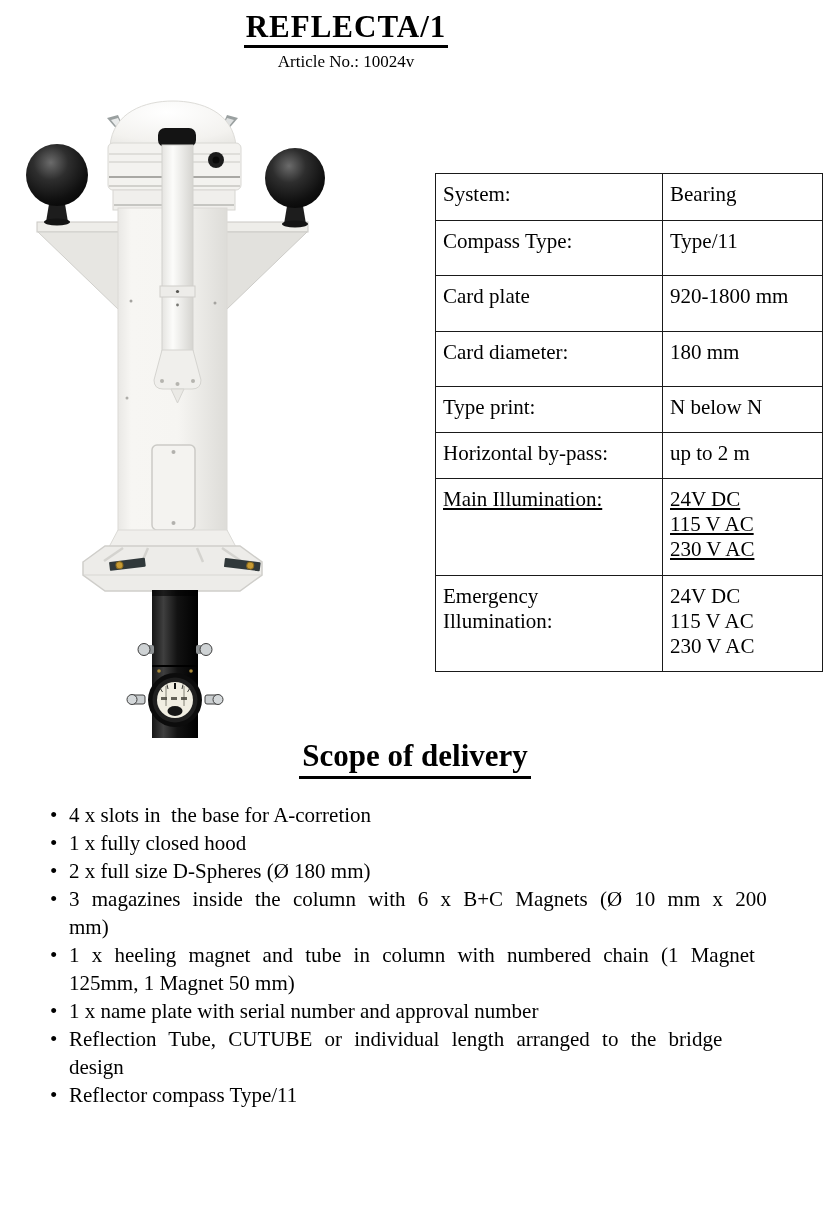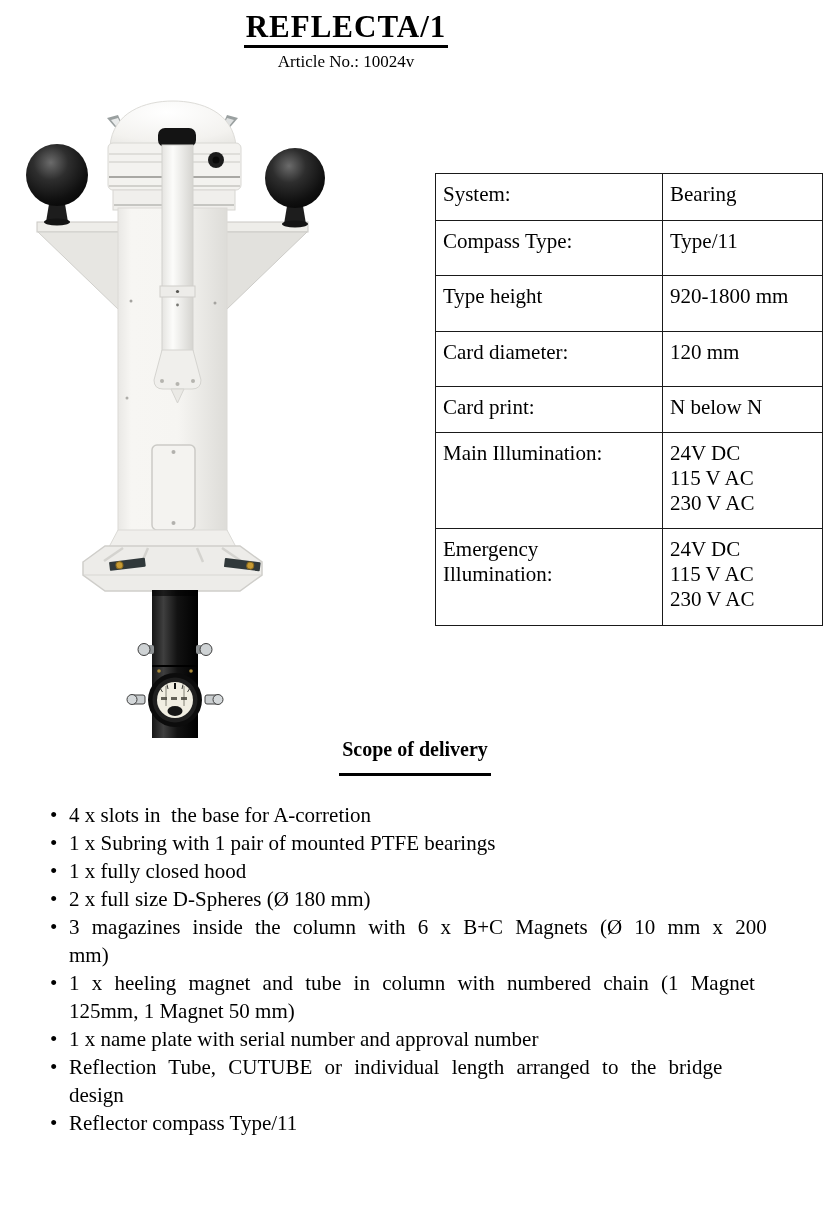--- a/index.html
+++ b/index.html
@@ -51,30 +51,30 @@
     white-space: pre-line;
   }
   .spec-table col.c-label { width: 227px; }
   .spec-table col.c-value { width: 160px; }
   .spec-table tr:nth-child(1) { height: 47px; }
   .spec-table tr:nth-child(2) { height: 55px; }
   .spec-table tr:nth-child(3) { height: 56px; }
   .spec-table tr:nth-child(4) { height: 55px; margin-left: 24px; }
   .spec-table tr:nth-child(5) { height: 44px; }
   .spec-table tr:nth-child(6) { height: 43px; }
-  .spec-table tr:nth-child(7) { height: 97px; }
+  .spec-table tr:nth-child(7) { height: 97px; text-decoration: underline; }
   .spec-table tr:nth-child(8) { height: 96px; }
 
   
   .scope-heading-block { position: absolute; top: 738px; left: 0; width: 830px; text-align: center; }
   .scope-heading {
     display: inline-block;
-    font-size: 20px; font-weight: bold; line-height: 1.15;
+    font-size: 31px; font-weight: bold; line-height: 1.15;
     border-bottom: 3px solid #000;
-    padding: 0 3px 12px 3px;
+    padding: 0 3px 2px 3px;
   }
   .scope-list {
     position: absolute; top: 801px; left: 50px; width: 744px;
     list-style: none; margin: 0; padding: 0;
   }
   .scope-list li {
     position: relative;
     padding-left: 19px;
     font-size: 21px; line-height: 28px;
     white-space: pre-wrap;
@@ -251,30 +251,34 @@
     <tbody>
       <tr>
         <td>System:</td>
         <td>Bearing</td>
       </tr>
       <tr>
         <td>Compass Type:</td>
         <td>Type/11</td>
       </tr>
       <tr>
-        <td>Type height</td>
+        <td>Card plate</td>
         <td>920-1800 mm</td>
       </tr>
       <tr>
         <td>Card diameter:</td>
-        <td>120 mm</td>
-      </tr>
-      <tr>
-        <td>Card print:</td>
+        <td>180 mm</td>
+      </tr>
+      <tr>
+        <td>Type print:</td>
         <td>N below N</td>
+      </tr>
+      <tr>
+        <td>Horizontal by-pass:</td>
+        <td>up to 2 m</td>
       </tr>
       <tr>
         <td>Main Illumination:</td>
         <td>24V DC
 115 V AC
 230 V AC</td>
       </tr>
       <tr>
         <td>Emergency
 Illumination:</td>
@@ -285,21 +289,20 @@
     </tbody>
   </table>
 </div>
 
 <div class="scope-heading-block">
   <div class="scope-heading">Scope of delivery</div>
 </div>
 
 <ul class="scope-list">
   <li>4 x slots in  the base for A-corretion</li>
-  <li>1 x Subring with 1 pair of mounted PTFE bearings</li>
   <li>1 x fully closed hood</li>
   <li>2 x full size D-Spheres (Ø 180 mm)</li>
   <li class="wrapped">3 magazines inside the column with 6 x B+C Magnets (Ø 10 mm x 200
 mm)</li>
   <li class="wrapped">1 x heeling magnet and tube in column with numbered chain (1 Magnet
 125mm, 1 Magnet 50 mm)</li>
   <li>1 x name plate with serial number and approval number</li>
   <li class="wrapped">Reflection Tube, CUTUBE or individual length arranged to the bridge
 design</li>
   <li>Reflector compass Type/11</li>

